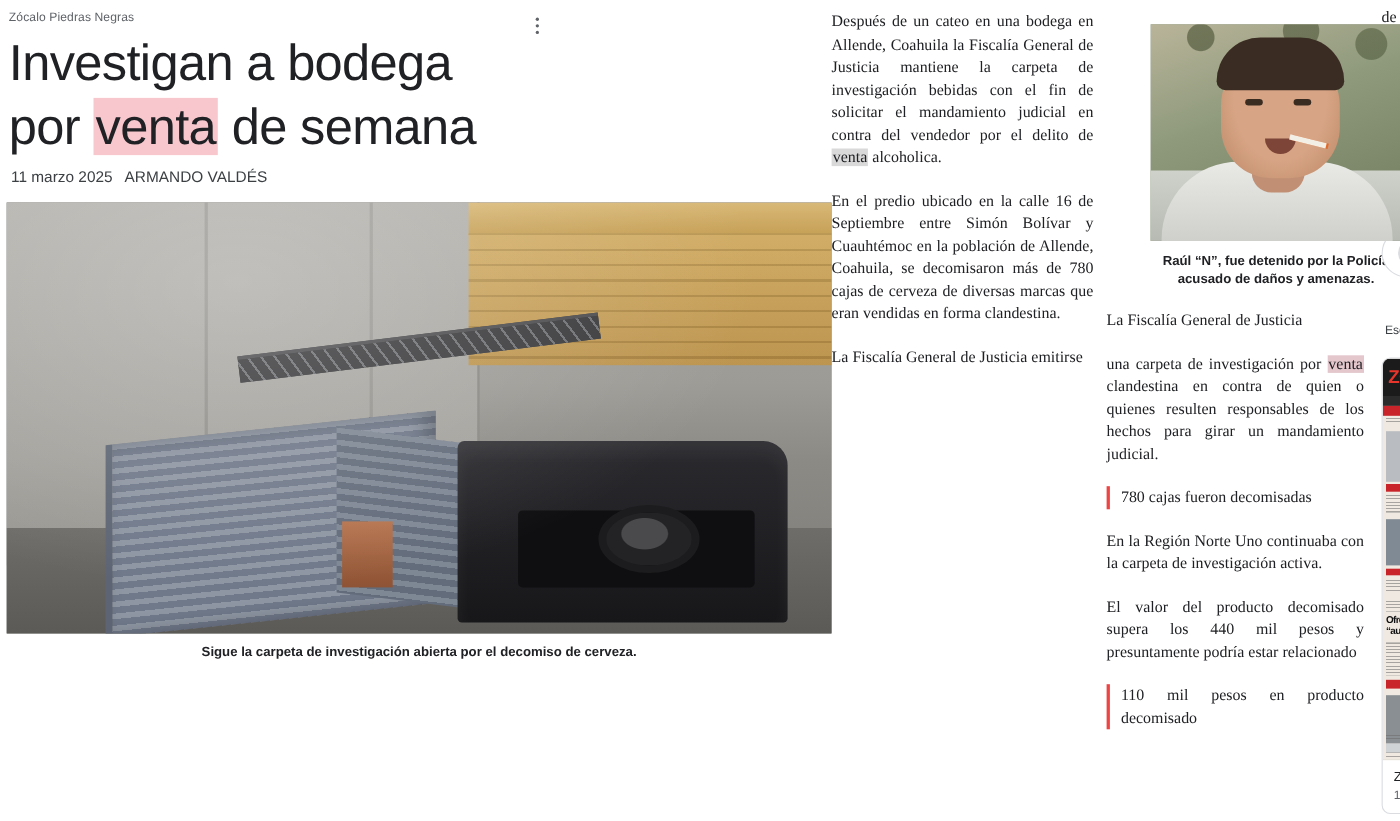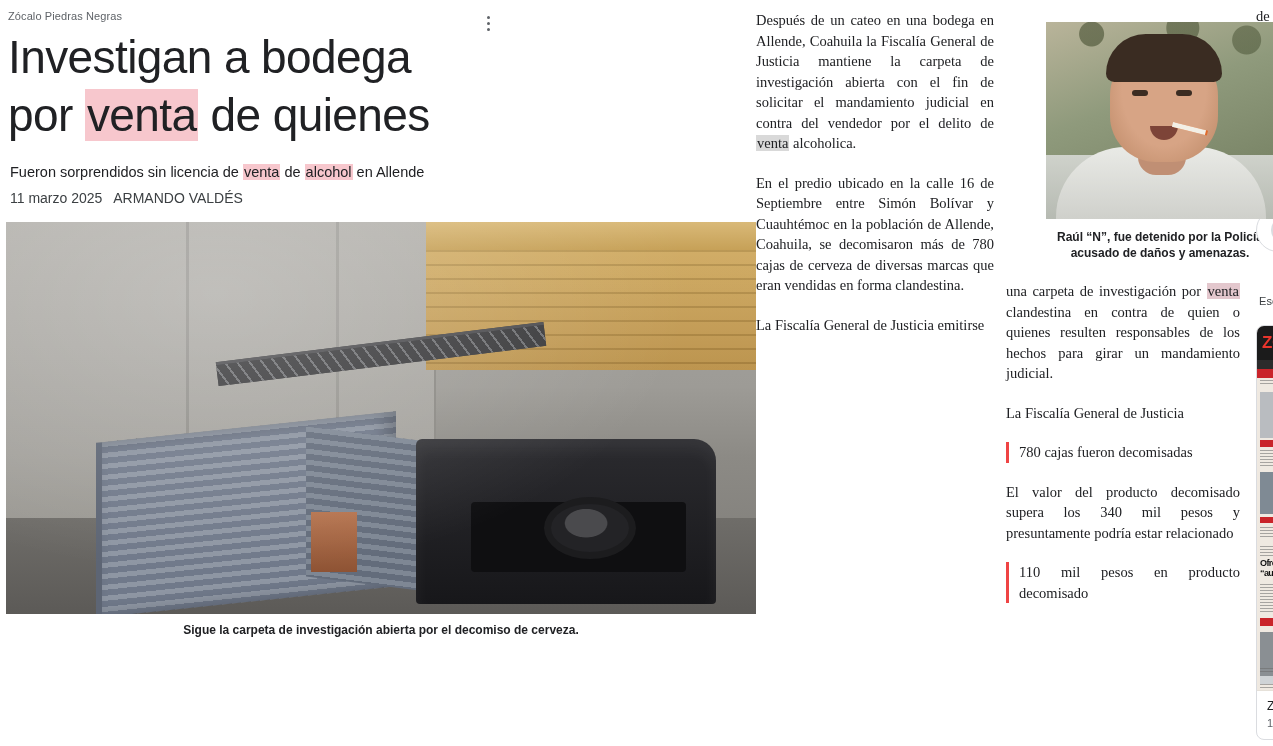--- a/index.html
+++ b/index.html
@@ -423,26 +423,23 @@
   <div class="col-main">
     <div class="kicker">Zócalo Piedras Negras</div>
 
     <div class="kebab">
       <i></i>
         <i></i>
         <i></i>
     </div>
 
     <h1 class="headline">
-      <span>Investigan a bodega por </span><span class="hl-mark">venta</span><span> de quienes</span>
+      <span>Investigan a bodega por </span><span class="hl-mark">venta</span><span> de semana</span>
     </h1>
 
-    <div class="subhead">
-      <span>Fueron sorprendidos sin licencia de </span><span class="mk">venta</span><span> de </span><span class="mk">alcohol</span><span> en Allende</span>
-    </div>
 
     <div class="byline">11 marzo 2025   ARMANDO VALDÉS</div>
 
     <figure class="lead-figure">
       <div class="lead-photo">
         <div class="lp-wall"></div>
         <div class="lp-wall-panel"></div>
         <div class="lp-wall-seam"></div>
         <div class="lp-wall-seam2"></div>
         <div class="lp-ceiling"></div>
@@ -456,21 +453,21 @@
         <div class="lp-truck-bed"></div>
         <div class="lp-tire"></div>
         <div class="lp-light"></div>
       </div>
       <figcaption class="lead-caption">Sigue la carpeta de investigación abierta por el decomiso de cerveza.</figcaption>
     </figure>
   </div>
 
   <div class="col-body">
     <p>
-      <span>Después de un cateo en una bodega en Allende, Coahuila la Fiscalía General de Justicia mantiene la carpeta de investigación abierta con el fin de solicitar el mandamiento judicial en contra del vendedor por el delito de </span><span class="mkg">venta</span><span> alcoholica.</span>
+      <span>Después de un cateo en una bodega en Allende, Coahuila la Fiscalía General de Justicia mantiene la carpeta de investigación bebidas con el fin de solicitar el mandamiento judicial en contra del vendedor por el delito de </span><span class="mkg">venta</span><span> alcoholica.</span>
     </p>
     <p>En el predio ubicado en la calle 16 de Septiembre entre Simón Bolívar y Cuauhtémoc en la población de Allende, Coahuila, se decomisaron más de 780 cajas de cerveza de diversas marcas que eran vendidas en forma clandestina.</p>
     <p>La Fiscalía General de Justicia emitirse</p>
   </div>
 
   <div class="col-third">
     <figure class="portrait-figure">
       <div class="portrait">
         <div class="pt-bg"></div>
         <div class="pt-branch"></div>
@@ -481,26 +478,27 @@
         <div class="pt-hair"></div>
         <div class="pt-eye-l"></div>
         <div class="pt-eye-r"></div>
         <div class="pt-mouth"></div>
         <div class="pt-ciga"></div>
       </div>
       <figcaption class="portrait-caption">Raúl “N”, fue detenido por la Policía acusado de daños y amenazas.</figcaption>
     </figure>
 
     <div class="third-body">
+      <p>La Fiscalía General de Justicia</p>
       <p>
         <span>una carpeta de investigación por </span><span class="mk">venta</span><span> clandestina en contra de quien o quienes resulten responsables de los hechos para girar un mandamiento judicial.</span>
       </p>
-      <p>La Fiscalía General de Justicia</p>
       <div class="pullquote">780 cajas fueron decomisadas</div>
-      <p>El valor del producto decomisado supera los 340 mil pesos y presuntamente podría estar relacionado</p>
+      <p>En la Región Norte Uno continuaba con la carpeta de investigación activa.</p>
+      <p>El valor del producto decomisado supera los 440 mil pesos y presuntamente podría estar relacionado</p>
       <div class="pullquote">110 mil pesos en producto decomisado</div>
 
     </div>
   </div>
 
   <div class="col-rail">
     <div class="rail-body">
       <p>de bebidas alcohólicas que se tienen en los Cinco Manantiales.</p>
       <p>El caso sigue en investigación y podría emitirse una orden de arresto, aunque trascendió que el propietario es un sujeto de Eagle Pass que viene sólo a atender el negocio durante los fines de semana.</p>
     </div>

